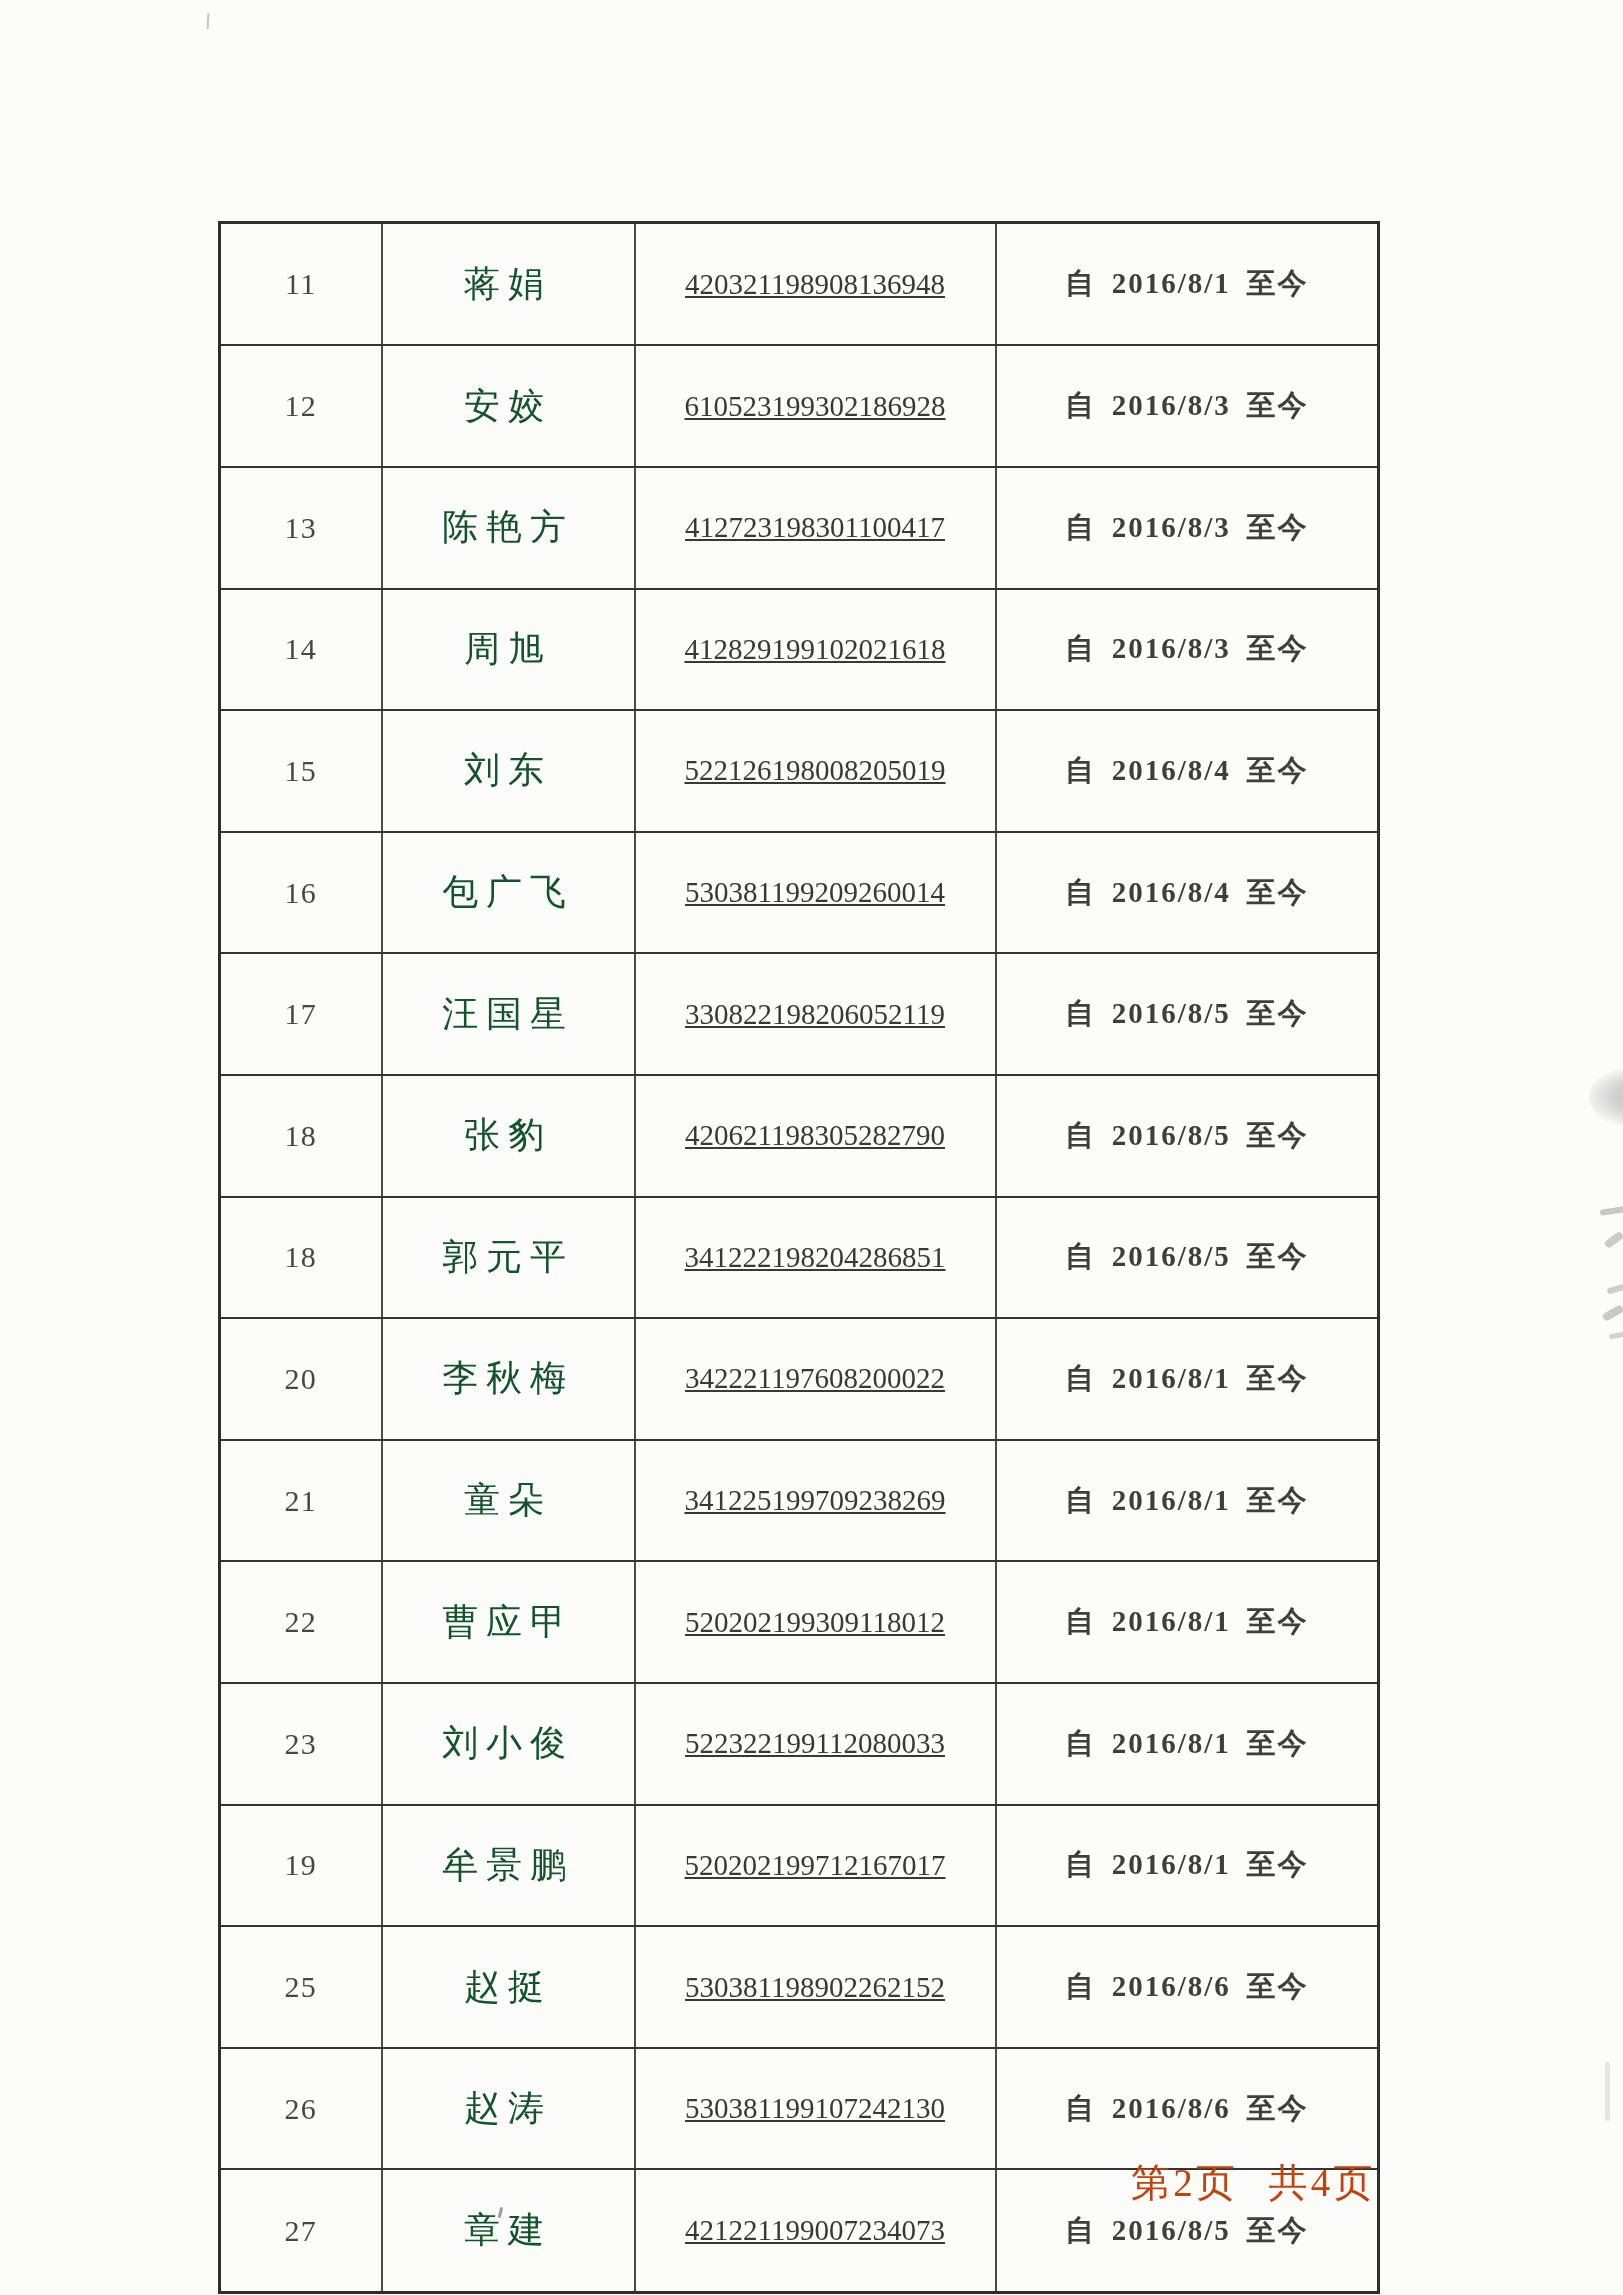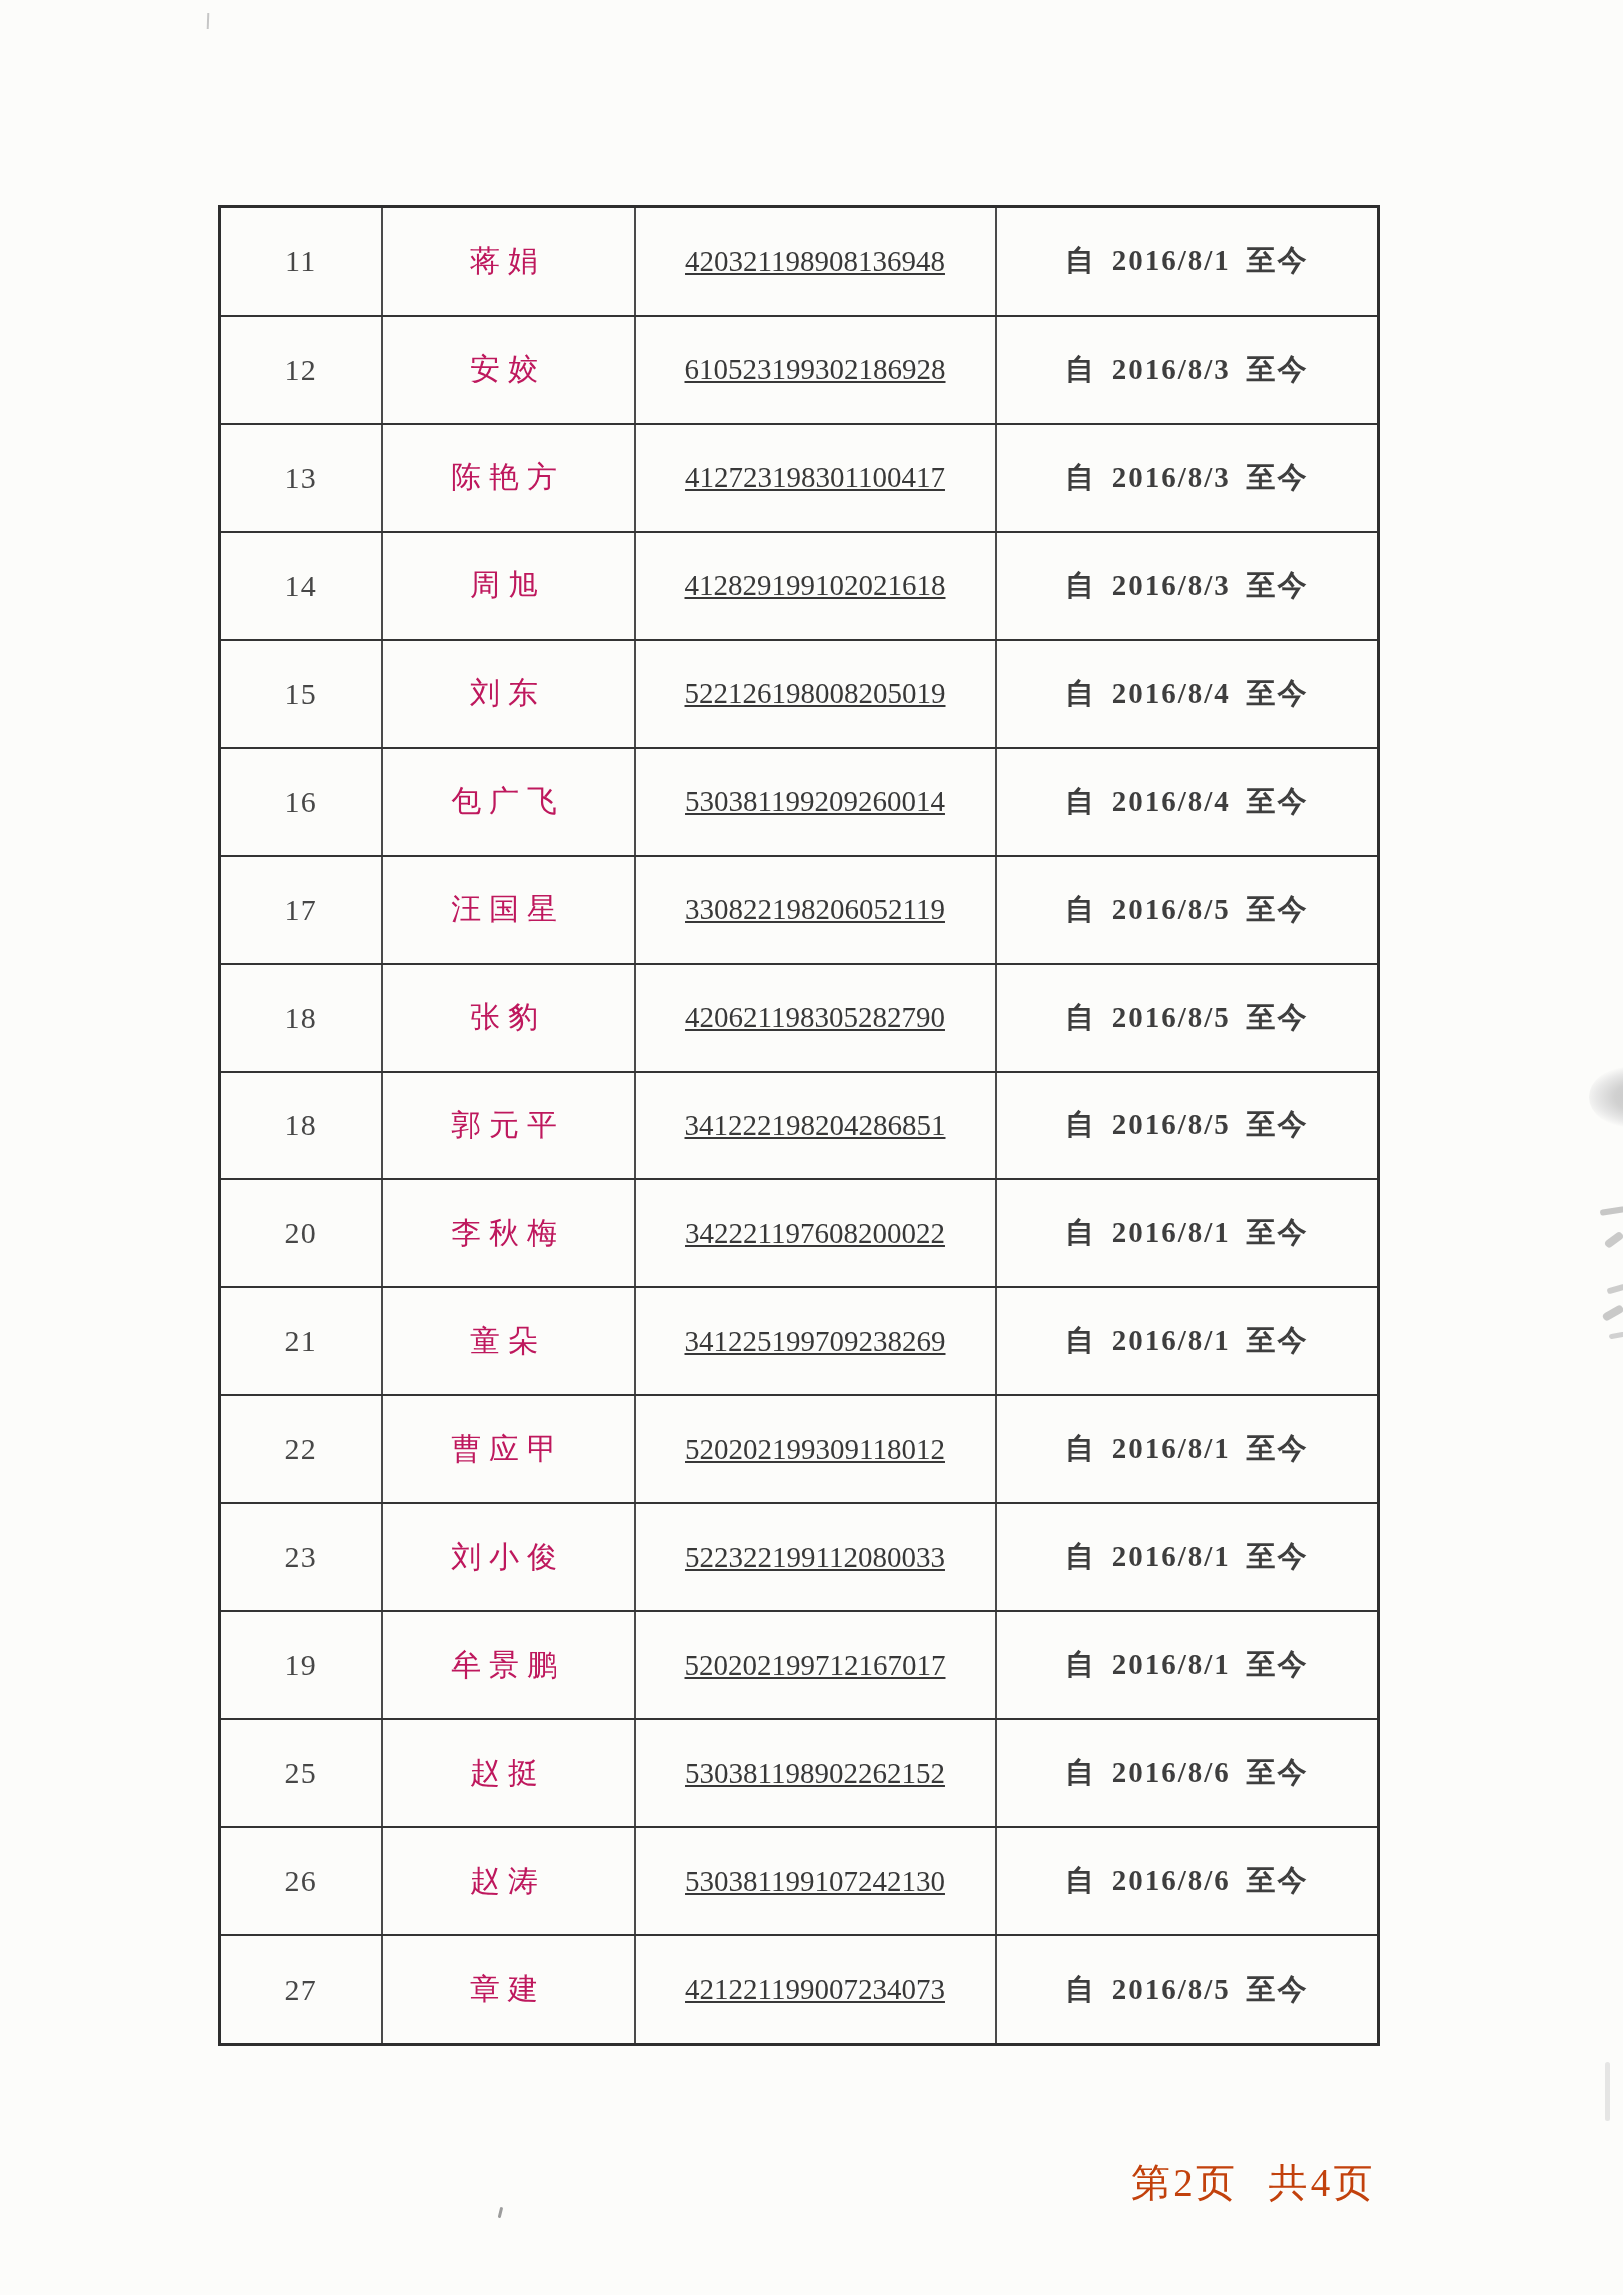--- a/index.html
+++ b/index.html
@@ -13,23 +13,23 @@
     height: 2295px;
     background: #fcfcfa;
     overflow: hidden;
     font-family: "Liberation Serif", "DejaVu Serif", serif;
     color: #3c3c3c;
   }
   
   table.roster {
     position: absolute;
     left: 218px;
-    top: 205px;
+    top: 221px;
     width: 1159px;
-    height: 1841px;
+    height: 2073px;
     border-collapse: collapse;
     table-layout: fixed;
     border: 3.3px solid #2e2e2e;
     border-top-width: 3.9px;
   }
   table.roster td {
     border-left: 2px solid #4a4a4a;
     border-right: 2px solid #4a4a4a;
     border-top: 2.6px solid #343434;
     border-bottom: 2.6px solid #343434;
@@ -38,23 +38,23 @@
     padding: 0 6.5px;
     overflow: hidden;
     white-space: nowrap;
   }
   td.c-index {
     font-size: 30px;
     letter-spacing: 1.3px;
     color: #474747;
   }
   td.c-name {
-    font-size: 30px;
+    font-size: 36px;
     letter-spacing: 7.9px;
-    color: #be185d;
+    color: #14532d;
   }
   td.c-id {
     font-size: 29px;
     letter-spacing: 0px;
     color: #383838;
     text-decoration: underline;
   }
   td.c-period {
     font-size: 29px;
     letter-spacing: 2px;

